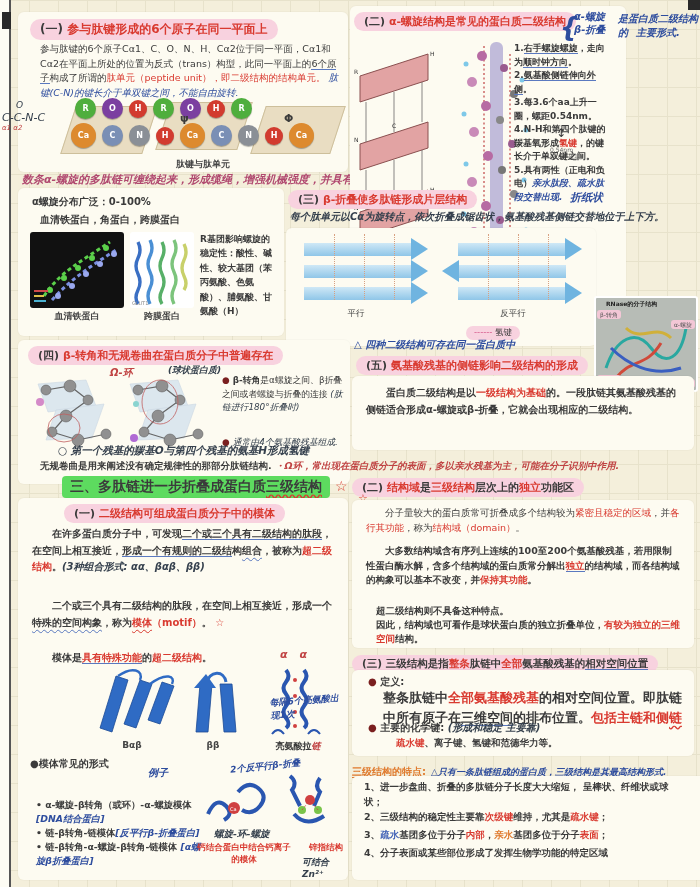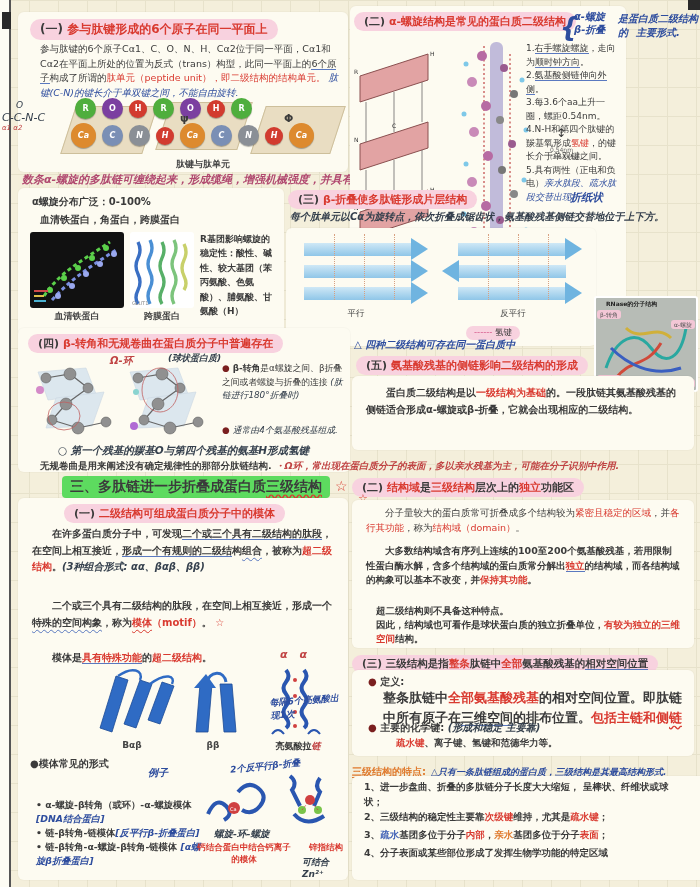--- a/index.html
+++ b/index.html
@@ -67,21 +67,21 @@
 
   <div class="card" style="left:18px;top:12px;width:330px;height:160px;">
     <div class="abs" style="left:12px;top:6px;"><span class="pill"><span class="rt-k">(一) </span><span class="rt-r">参与肽键形成的6个原子在同一平面上</span></span></div>
     <div class="abs txt" style="left:22px;top:30px;width:300px;"><span>参与肽键的6个原子Cα1、C、O、N、H、Cα2位于同一平面，Cα1和Cα2在平面上所处的位置为反式（trans）构型，此同一平面上的</span><span class="rt-u">6个原子</span><span>构成了所谓的</span><span class="rt-r">肽单元（peptide unit）</span><span class="rt-r">，即二级结构的</span><span class="rt-r">结构单元。</span><span class="rt-b"> 肽键(C-N)的键长介于单双键之间，不能自由旋转.</span></div>
 
     <div class="abs" style="left:50px;top:86px;width:270px;height:58px;">
       <div class="plane" style="left:0;top:8px;width:80px;height:46px;"></div>
       <div class="plane" style="left:95px;top:4px;width:80px;height:46px;"></div>
       <div class="plane" style="left:190px;top:8px;width:78px;height:46px;"></div>
       <div class="abs" style="left:4px;top:-2px;white-space:nowrap;"><span class="bead bead-g">R</span><span class="bead bead-p">O</span><span class="bead bead-r">H</span><span class="bead bead-g">R</span><span class="bead bead-p">O</span><span class="bead bead-r">H</span><span class="bead bead-g">R</span></div>
-      <div class="abs" style="left:0;top:24px;white-space:nowrap;font-style:italic;"><span class="bead bead-o">Ca</span><span class="bead bead-c">C</span><span class="bead bead-n">N</span><span class="bead bead-r">H</span><span class="bead bead-o">Ca</span><span class="bead bead-c">C</span><span class="bead bead-n">N</span><span class="bead bead-r">H</span><span class="bead bead-o">Ca</span></div>
+      <div class="abs" style="left:0;top:24px;white-space:nowrap;"><span class="bead bead-o">Ca</span><span class="bead bead-c">C</span><span class="bead bead-n">N</span><span class="bead bead-r">H</span><span class="bead bead-o">Ca</span><span class="bead bead-c">C</span><span class="bead bead-n">N</span><span class="bead bead-r">H</span><span class="bead bead-o">Ca</span></div>
       <span class="abs" style="left:112px;top:14px;font-size:11px;font-weight:bold;">ψ</span>
       <span class="abs" style="left:216px;top:14px;font-size:11px;font-weight:bold;">Φ</span>
     </div>
     <div class="abs cap" style="left:110px;top:146px;width:150px;">肽键与肽单元</div>
   </div>
 
   <div class="abs hand-k" style="left:2px;top:100px;width:70px;font-size:9px;line-height:1.2;">
     <div style="padding-left:14px;">O</div>
     <div style="font-size:11px;">C-C-N-C</div>
     <div style="color:#c04343;font-size:7px;">α1        α2</div>
@@ -162,21 +162,21 @@
           <circle cx="82" cy="246" r="2.5"></circle>
         </g>
     </svg>
 
     <div class="abs" style="left:206px;top:120px;font-size:12px;color:#333;">↕</div>
     <div class="abs" style="left:200px;top:140px;font-size:6px;color:#666;">
       <div>0.54nm</div>
         <div>(3.6个残基)</div>
     </div>
 
-    <div class="abs" style="left:176px;top:36px;width:96px;">
+    <div class="abs" style="left:164px;top:36px;width:96px;font-weight:bold;">
       <div class="txt" style="font-size:9px;line-height:1.5;"><span>1.</span><span class="rt-u">右手螺旋螺旋</span><span>，走向为</span><span class="rt-u">顺时钟方向</span><span>。</span></div>
       <div class="txt" style="font-size:9px;line-height:1.5;"><span>2.</span><span class="rt-u">氨基酸侧链伸向外侧</span><span>。</span></div>
       <div class="txt" style="font-size:9px;line-height:1.5;"><span>3.每3.6个aa上升一圈，螺距0.54nm。</span></div>
       <div class="txt" style="font-size:9px;line-height:1.5;"><span>4.N-H和第四个肽键的羰基氧形成</span><span class="rt-r">氢键</span><span>，的键长介于单双键之间。</span></div>
       <div class="txt" style="font-size:9px;line-height:1.5;"><span>5.具有两性（正电和负电）</span><span class="rt-b">亲水肽段、疏水肽段交替出现.</span></div>
     </div>
     <div class="abs" style="left:96px;top:298px;font-size:8.5px;"><span class="rt-r">⋯⋯ </span><span class="rt-k">氢键</span></div>
   </div>
 
   <div class="abs" style="left:560px;top:10px;width:138px;">
@@ -271,21 +271,21 @@
         <path d="M30,30 C45,45 60,25 75,40" stroke="#d0b03a"></path>
         <path d="M15,50 C30,65 55,80 85,70" stroke="#3a5fc0"></path>
       </g>
     </svg>
     <span class="tag" style="left:1px;top:12px;">β-转角</span>
     <span class="tag" style="right:1px;top:22px;">α-螺旋</span>
     <span class="tag" style="left:1px;bottom:6px;">β-折叠</span>
     <span class="tag" style="right:1px;bottom:2px;">无规卷曲</span>
   </div>
 
-  <div class="card" style="left:18px;top:328px;width:332px;height:144px;">
+  <div class="card" style="left:18px;top:340px;width:332px;height:144px;">
     <div class="abs" style="left:10px;top:4px;"><span class="pill pill-sm"><span class="rt-k">(四) </span><span class="rt-r">β-转角和无规卷曲在蛋白质分子中普遍存在</span></span></div>
     <span class="abs hand-r" style="left:92px;top:26px;font-size:10px;font-weight:bold;">Ω-环</span>
     <span class="abs hand-k" style="left:150px;top:24px;font-size:9px;font-weight:bold;">(球状蛋白质)</span>
 
     <svg class="abs" style="left:8px;top:36px;" width="190" height="80" viewBox="0 0 190 80">
       <g opacity="0.5" fill="#bcd4ec" stroke="#9ab4d4" stroke-width="0.6">
         <polygon points="12,8 60,4 70,30 22,36"></polygon>
           <polygon points="30,34 78,28 66,62 20,64"></polygon>
         <polygon points="104,8 152,4 162,30 114,36"></polygon>
           <polygon points="122,34 170,28 158,62 112,64"></polygon>

